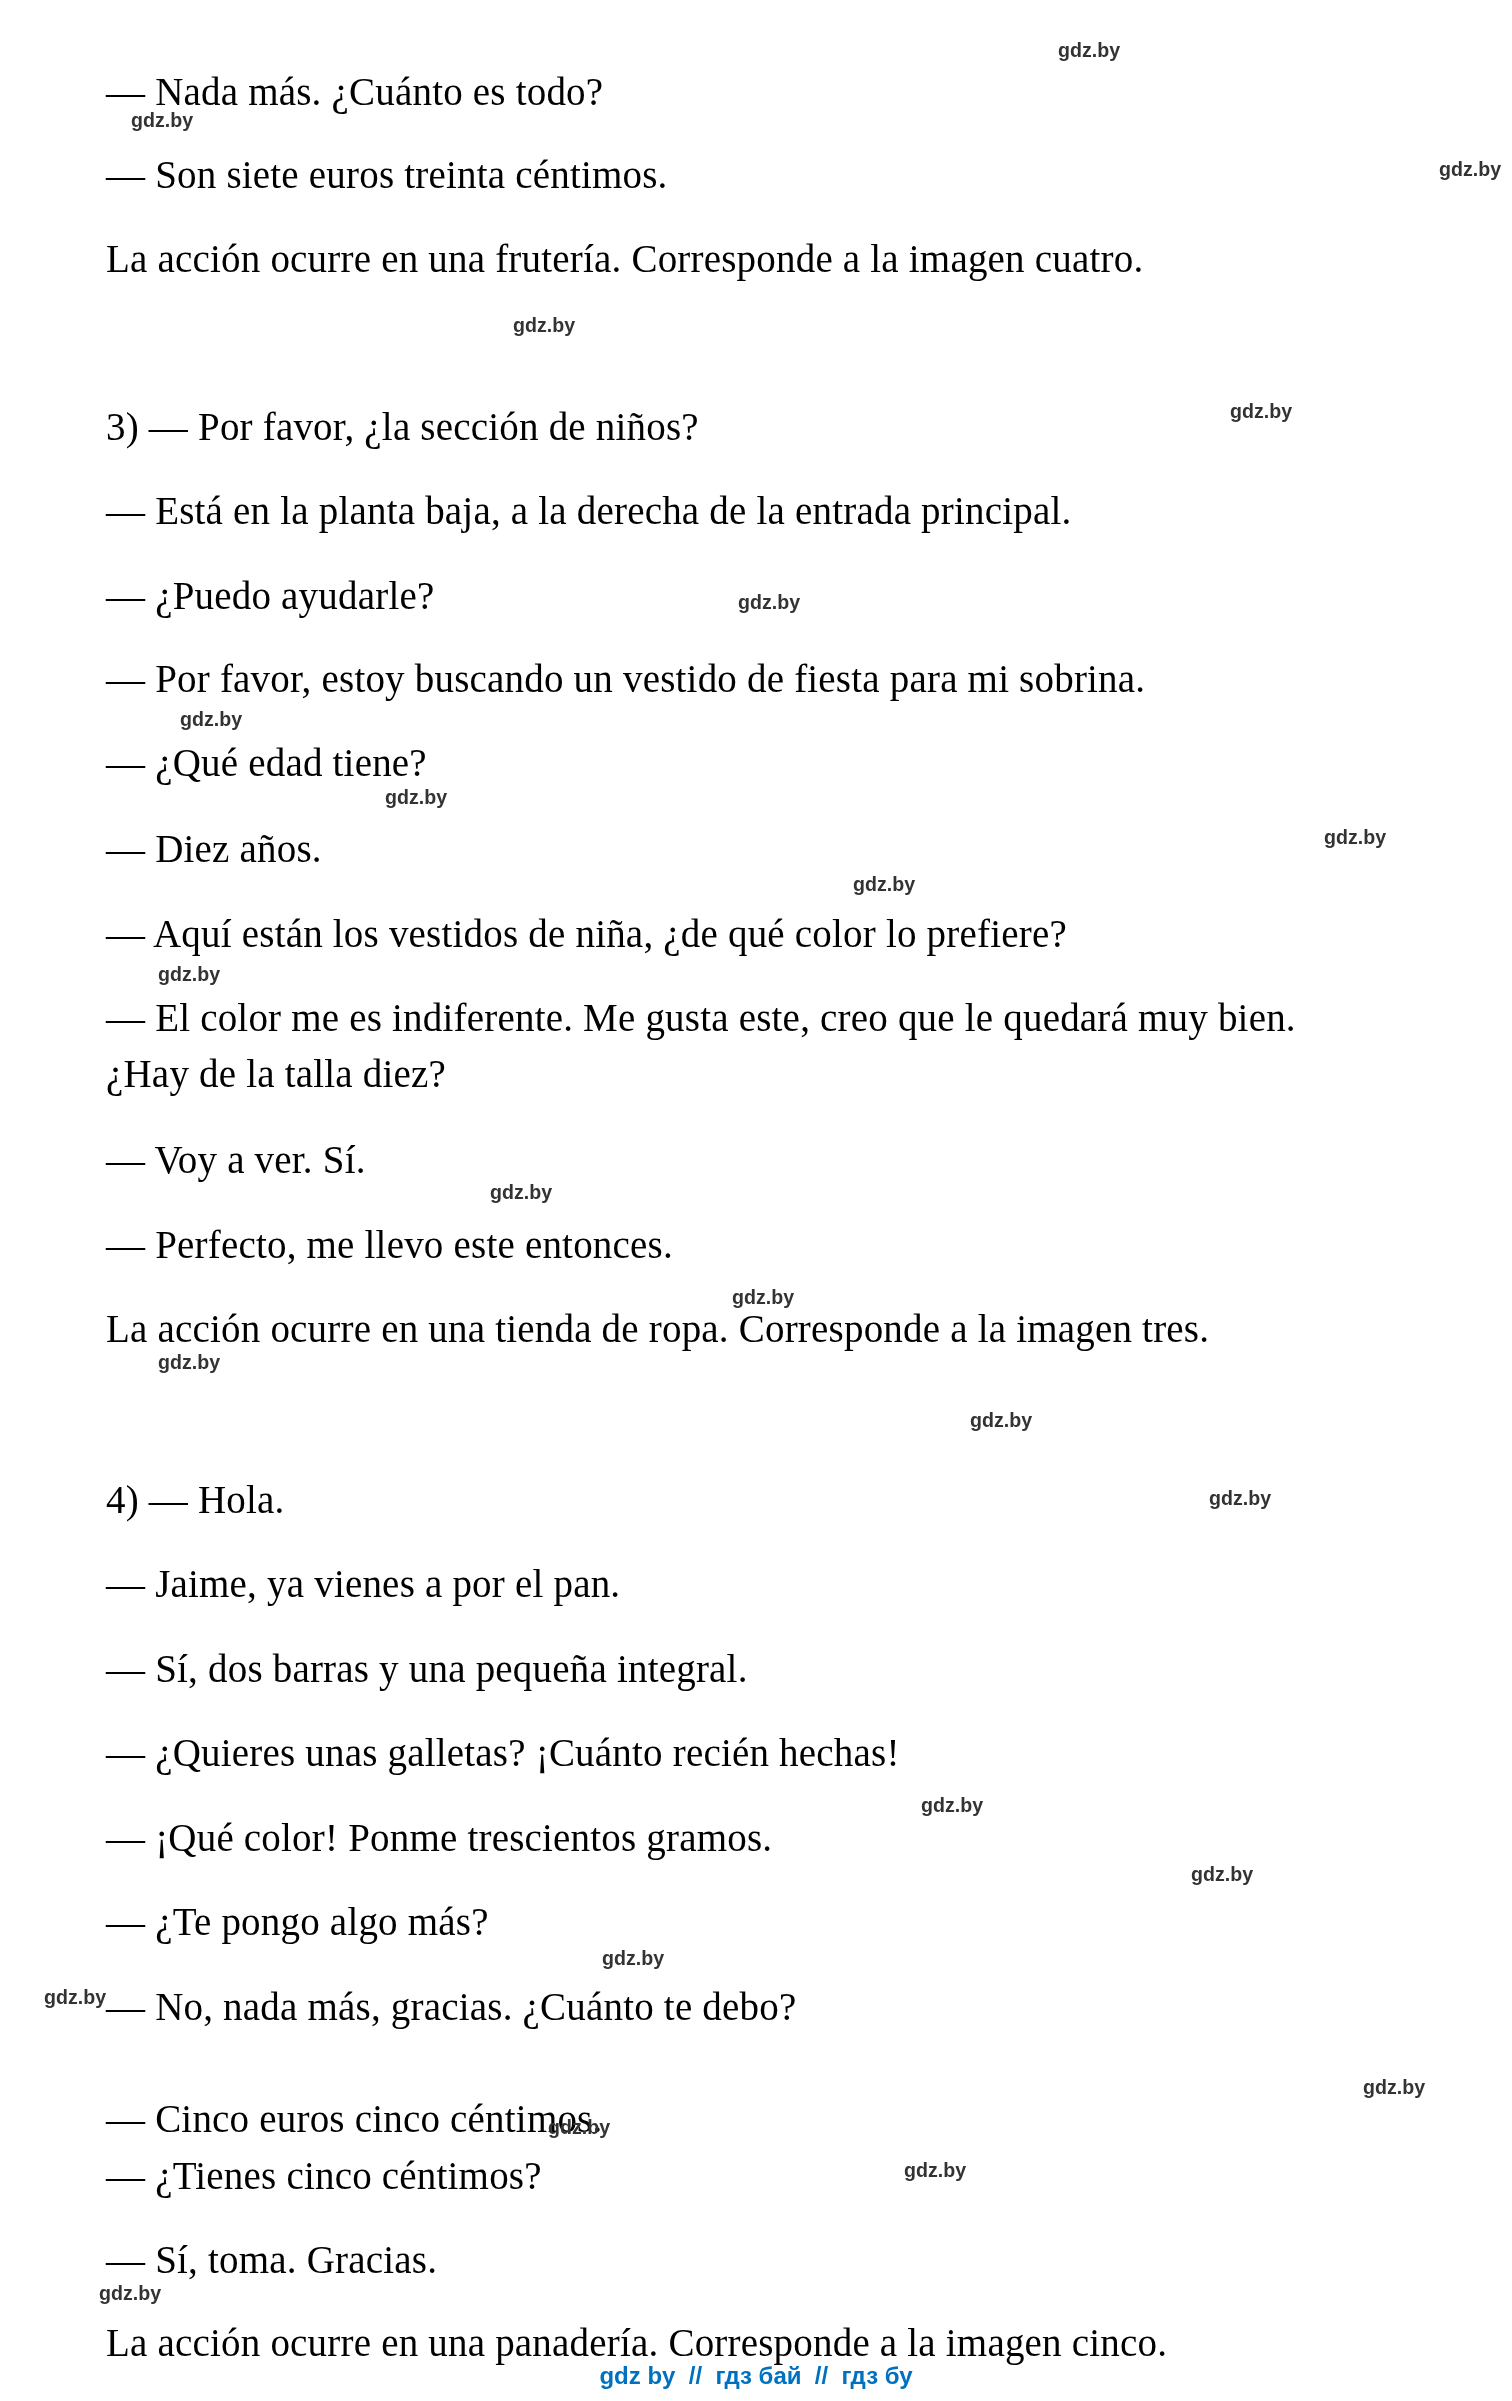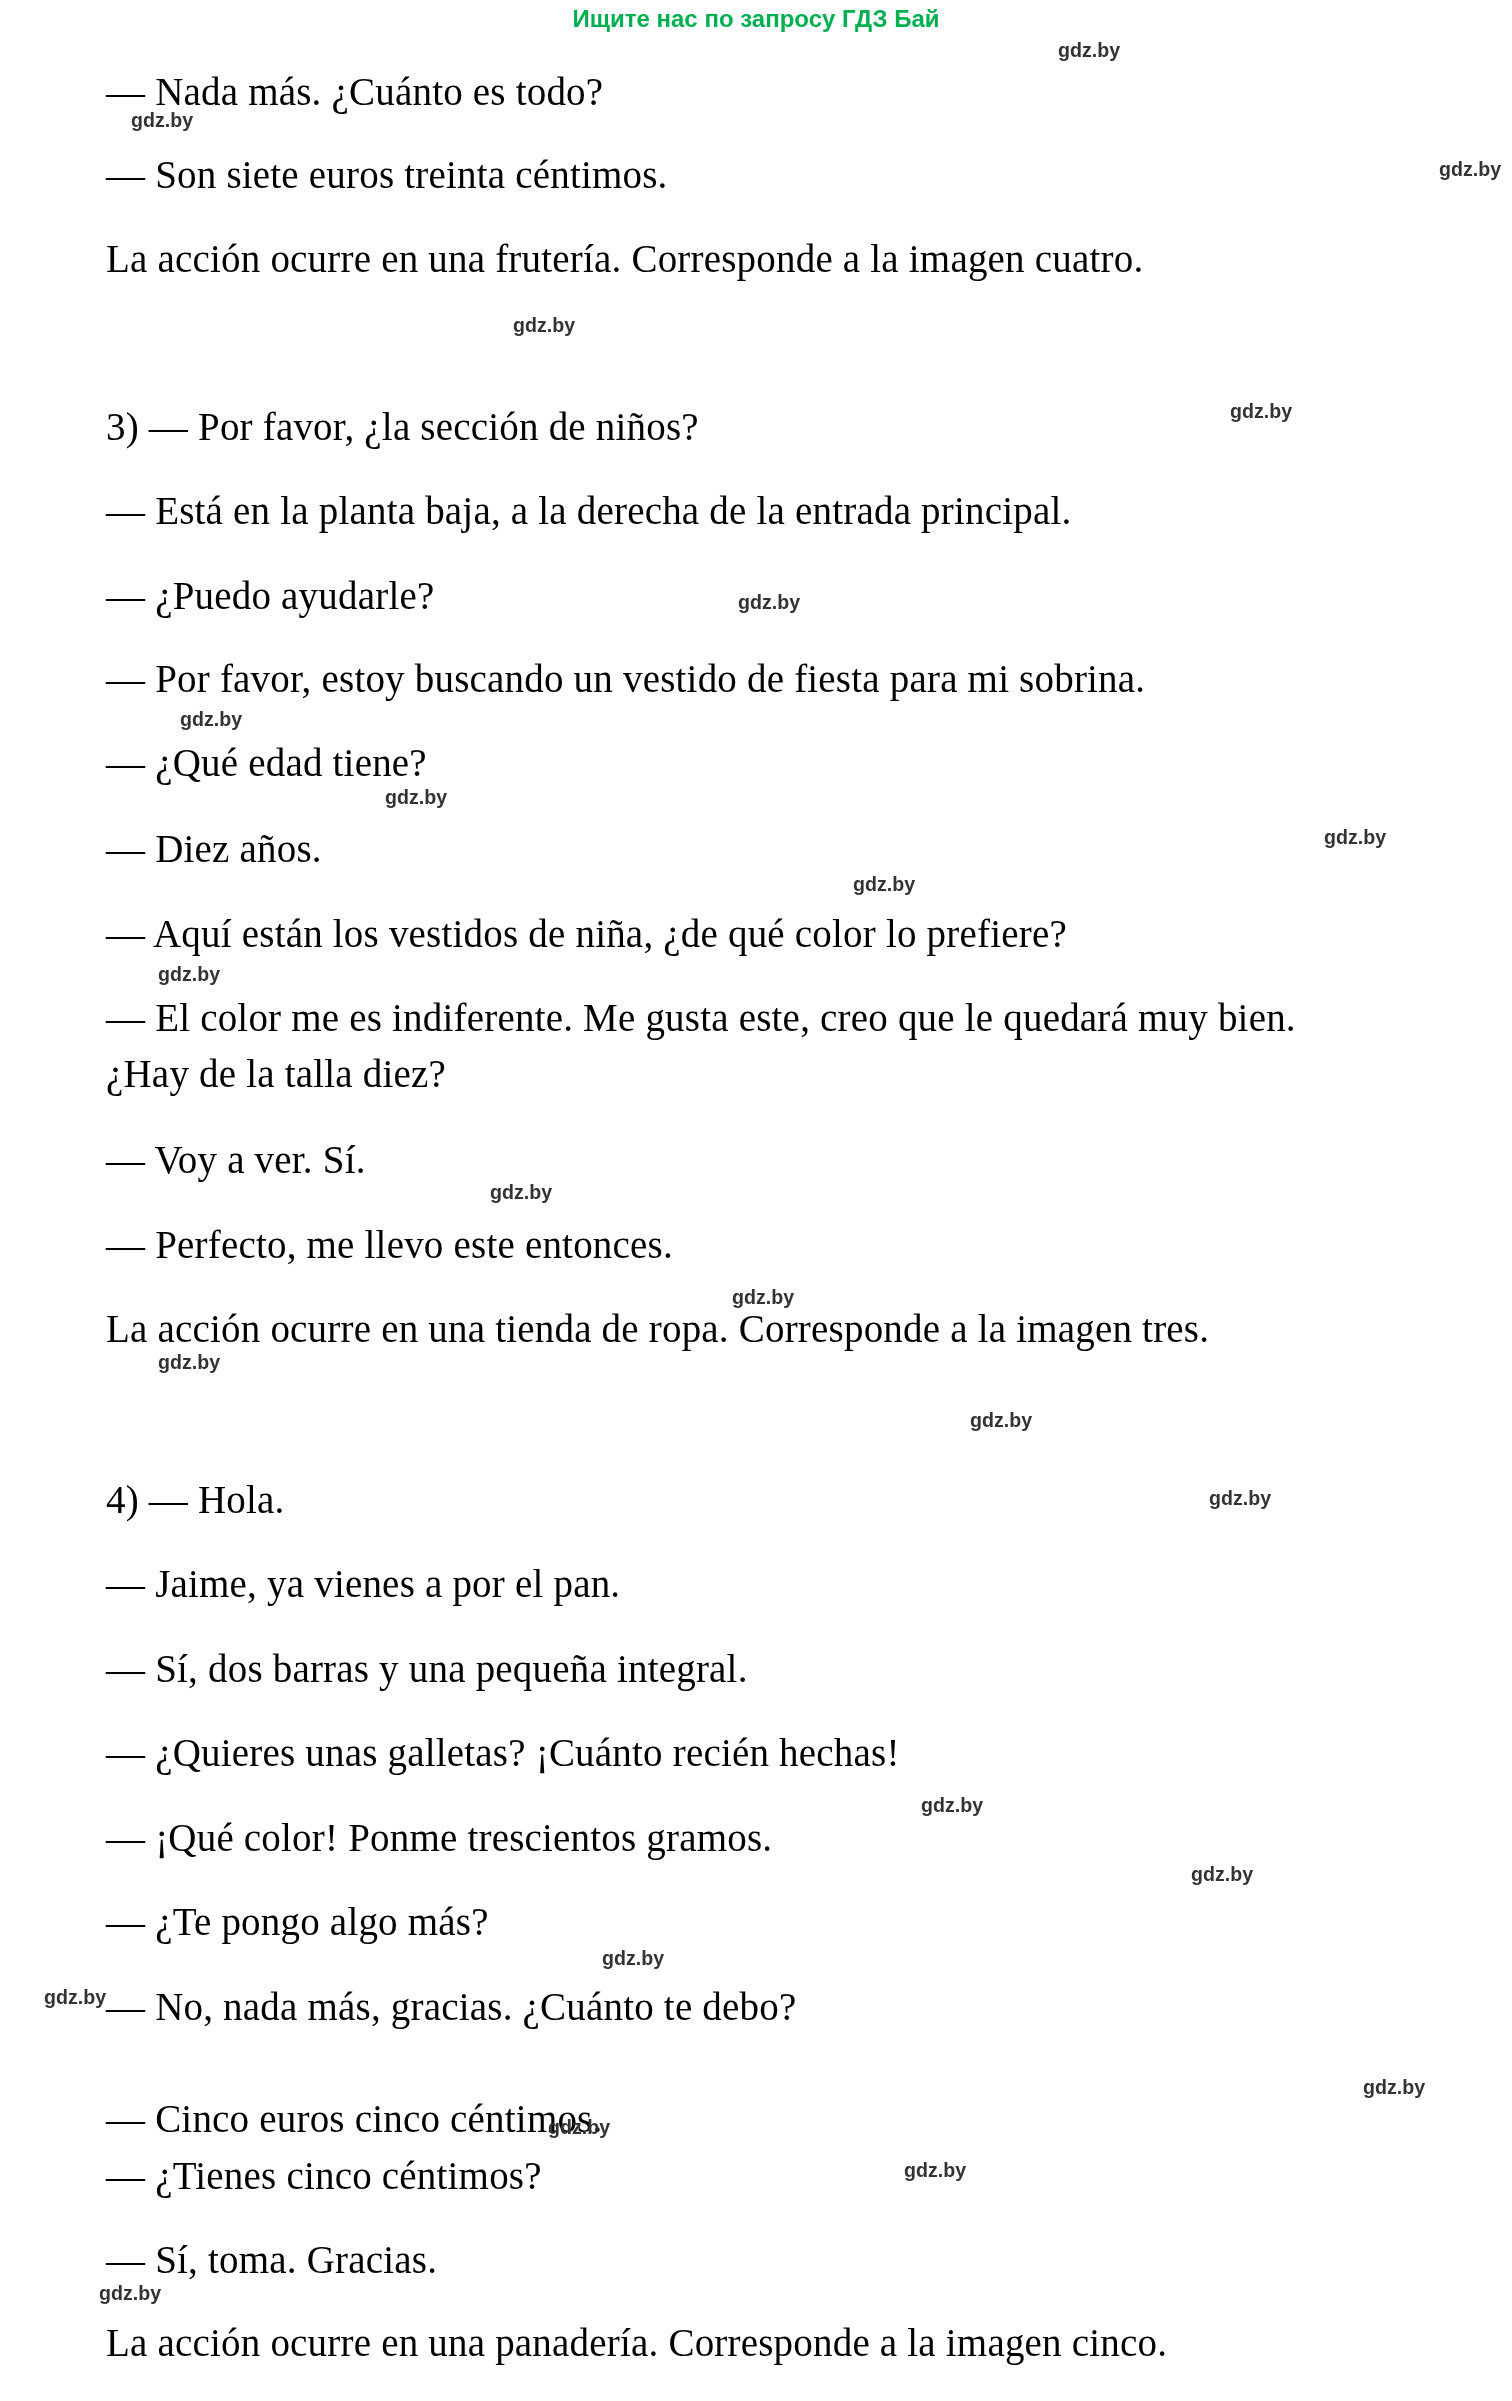--- a/index.html
+++ b/index.html
@@ -47,21 +47,20 @@
     font-weight: bold;
     font-size: 19.6px;
     line-height: 1;
     white-space: pre;
   }
 </style>
 </head>
 <body>
 
 <div class="page">
-  <div class="header-promo" style="color: rgb(0, 176, 80);">Ищите нас по запросу ГДЗ Бай</div>
 
   <div>
       <div class="text-line" style="left: 106px; top: 72px;">— Nada más. ¿Cuánto es todo?</div>
       <div class="text-line" style="left: 106px; top: 155px;">— Son siete euros treinta céntimos.</div>
       <div class="text-line" style="left: 106px; top: 239px;">La acción ocurre en una frutería. Corresponde a la imagen cuatro.</div>
       <div class="text-line" style="left: 106px; top: 407px;">3) — Por favor, ¿la sección de niños?</div>
       <div class="text-line" style="left: 106px; top: 491px;">— Está en la planta baja, a la derecha de la entrada principal.</div>
       <div class="text-line" style="left: 106px; top: 576px;">— ¿Puedo ayudarle?</div>
       <div class="text-line" style="left: 106px; top: 659px;">— Por favor, estoy buscando un vestido de fiesta para mi sobrina.</div>
       <div class="text-line" style="left: 106px; top: 743px;">— ¿Qué edad tiene?</div>
@@ -105,14 +104,15 @@
       <div class="watermark" style="left: 921px; top: 1796px; color: rgb(51, 51, 51);">gdz.by</div>
       <div class="watermark" style="left: 1191px; top: 1865px; color: rgb(51, 51, 51);">gdz.by</div>
       <div class="watermark" style="left: 602px; top: 1949px; color: rgb(51, 51, 51);">gdz.by</div>
       <div class="watermark" style="left: 44px; top: 1988px; color: rgb(51, 51, 51);">gdz.by</div>
       <div class="watermark" style="left: 1363px; top: 2078px; color: rgb(51, 51, 51);">gdz.by</div>
       <div class="watermark" style="left: 548px; top: 2118px; color: rgb(51, 51, 51);">gdz.by</div>
       <div class="watermark" style="left: 904px; top: 2161px; color: rgb(51, 51, 51);">gdz.by</div>
       <div class="watermark" style="left: 99px; top: 2284px; color: rgb(51, 51, 51);">gdz.by</div>
     </div>
 
+  <div class="footer-brand" style="color: rgb(0, 112, 192);">gdz by  //  гдз бай  //  гдз бу</div>
 </div>
 
 
 </body></html>

